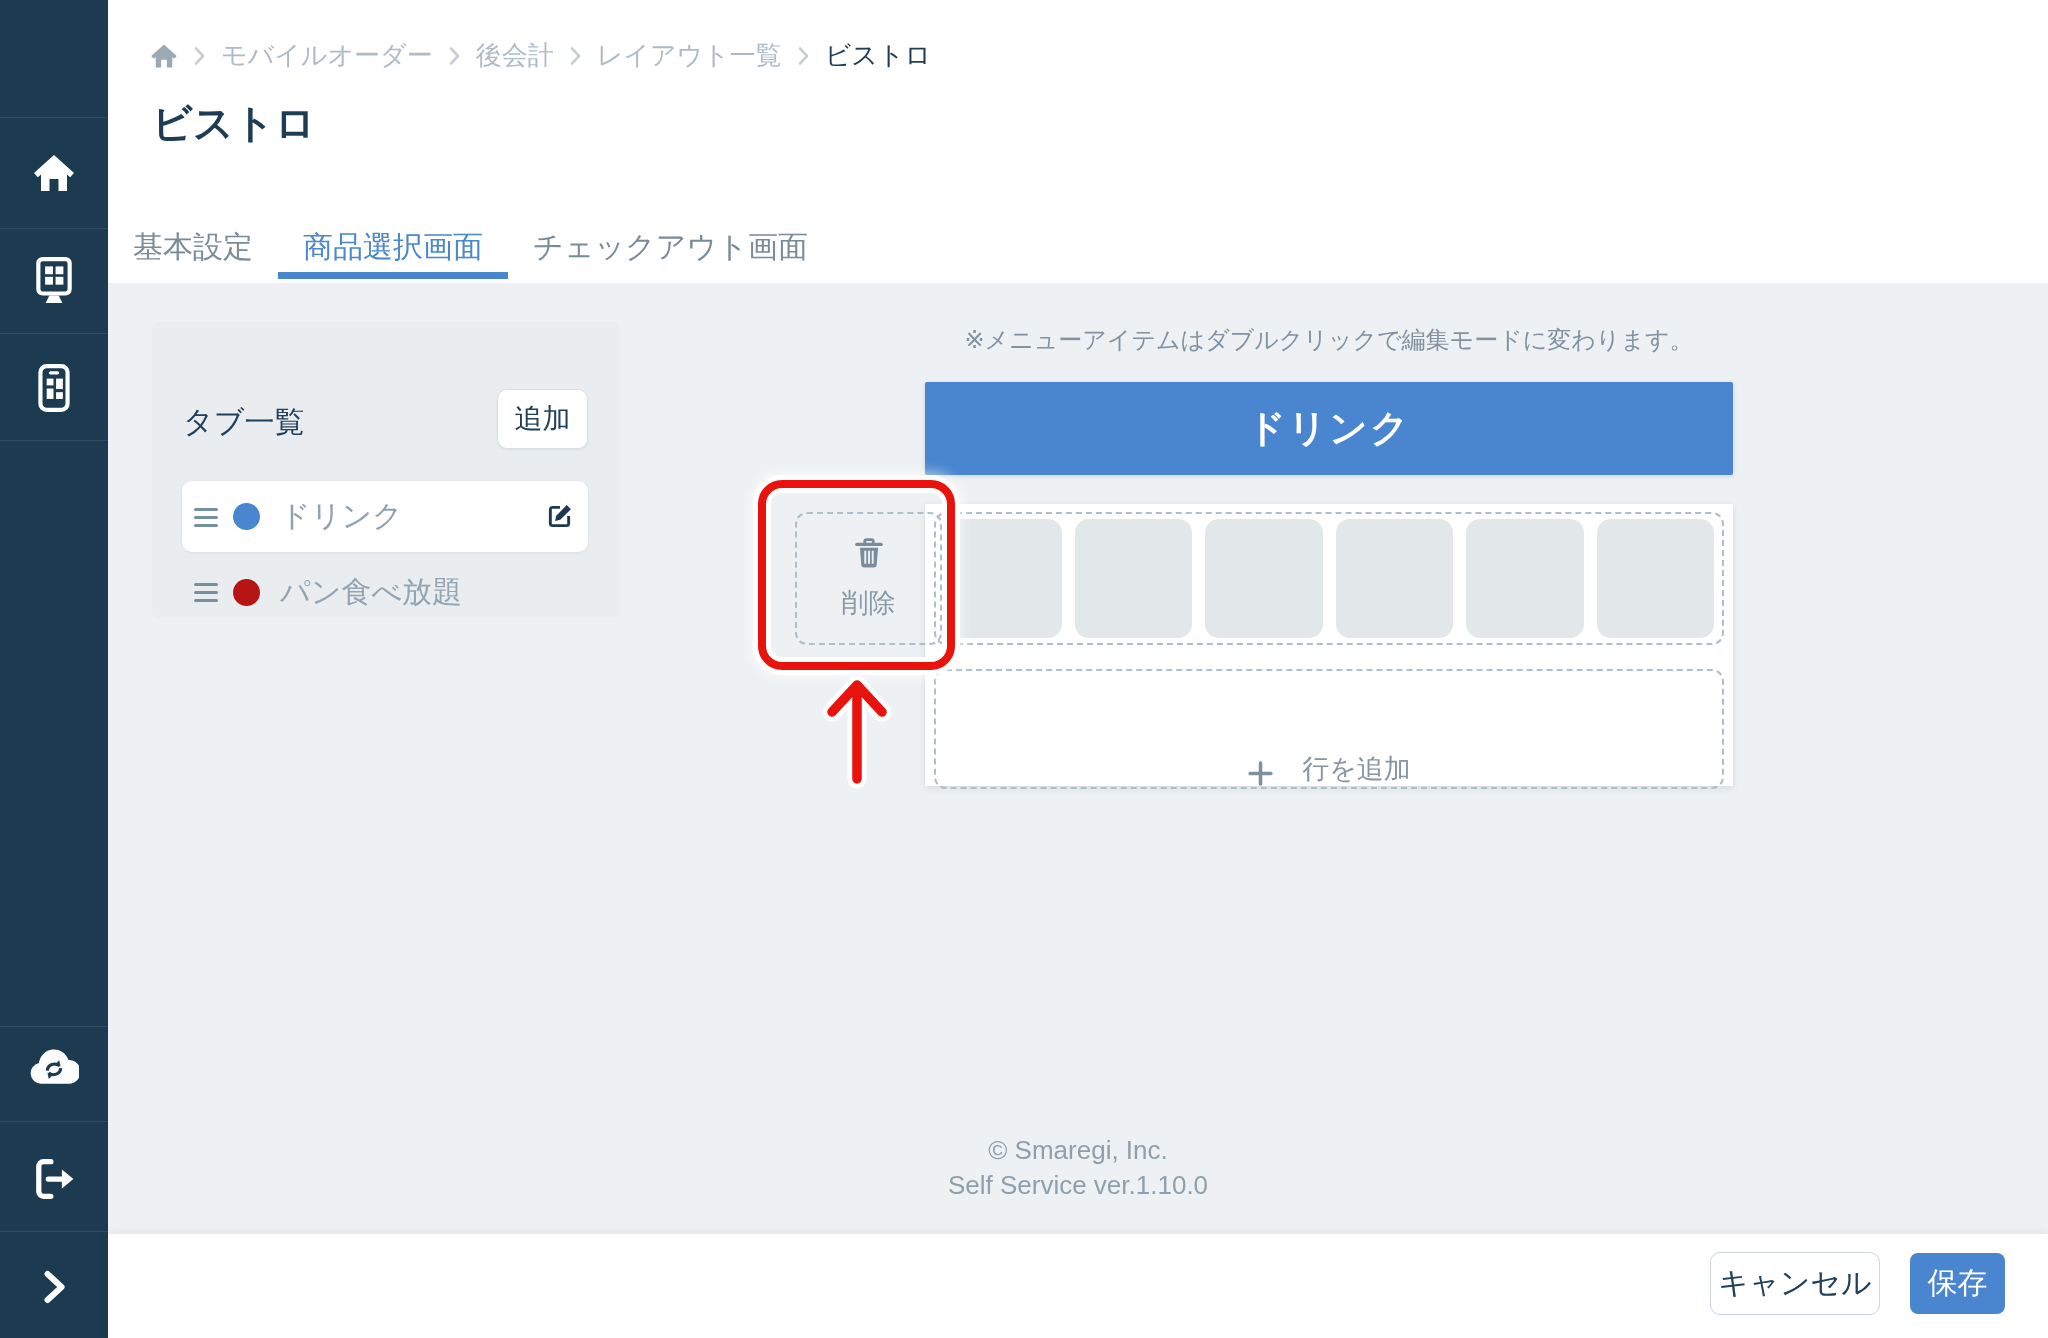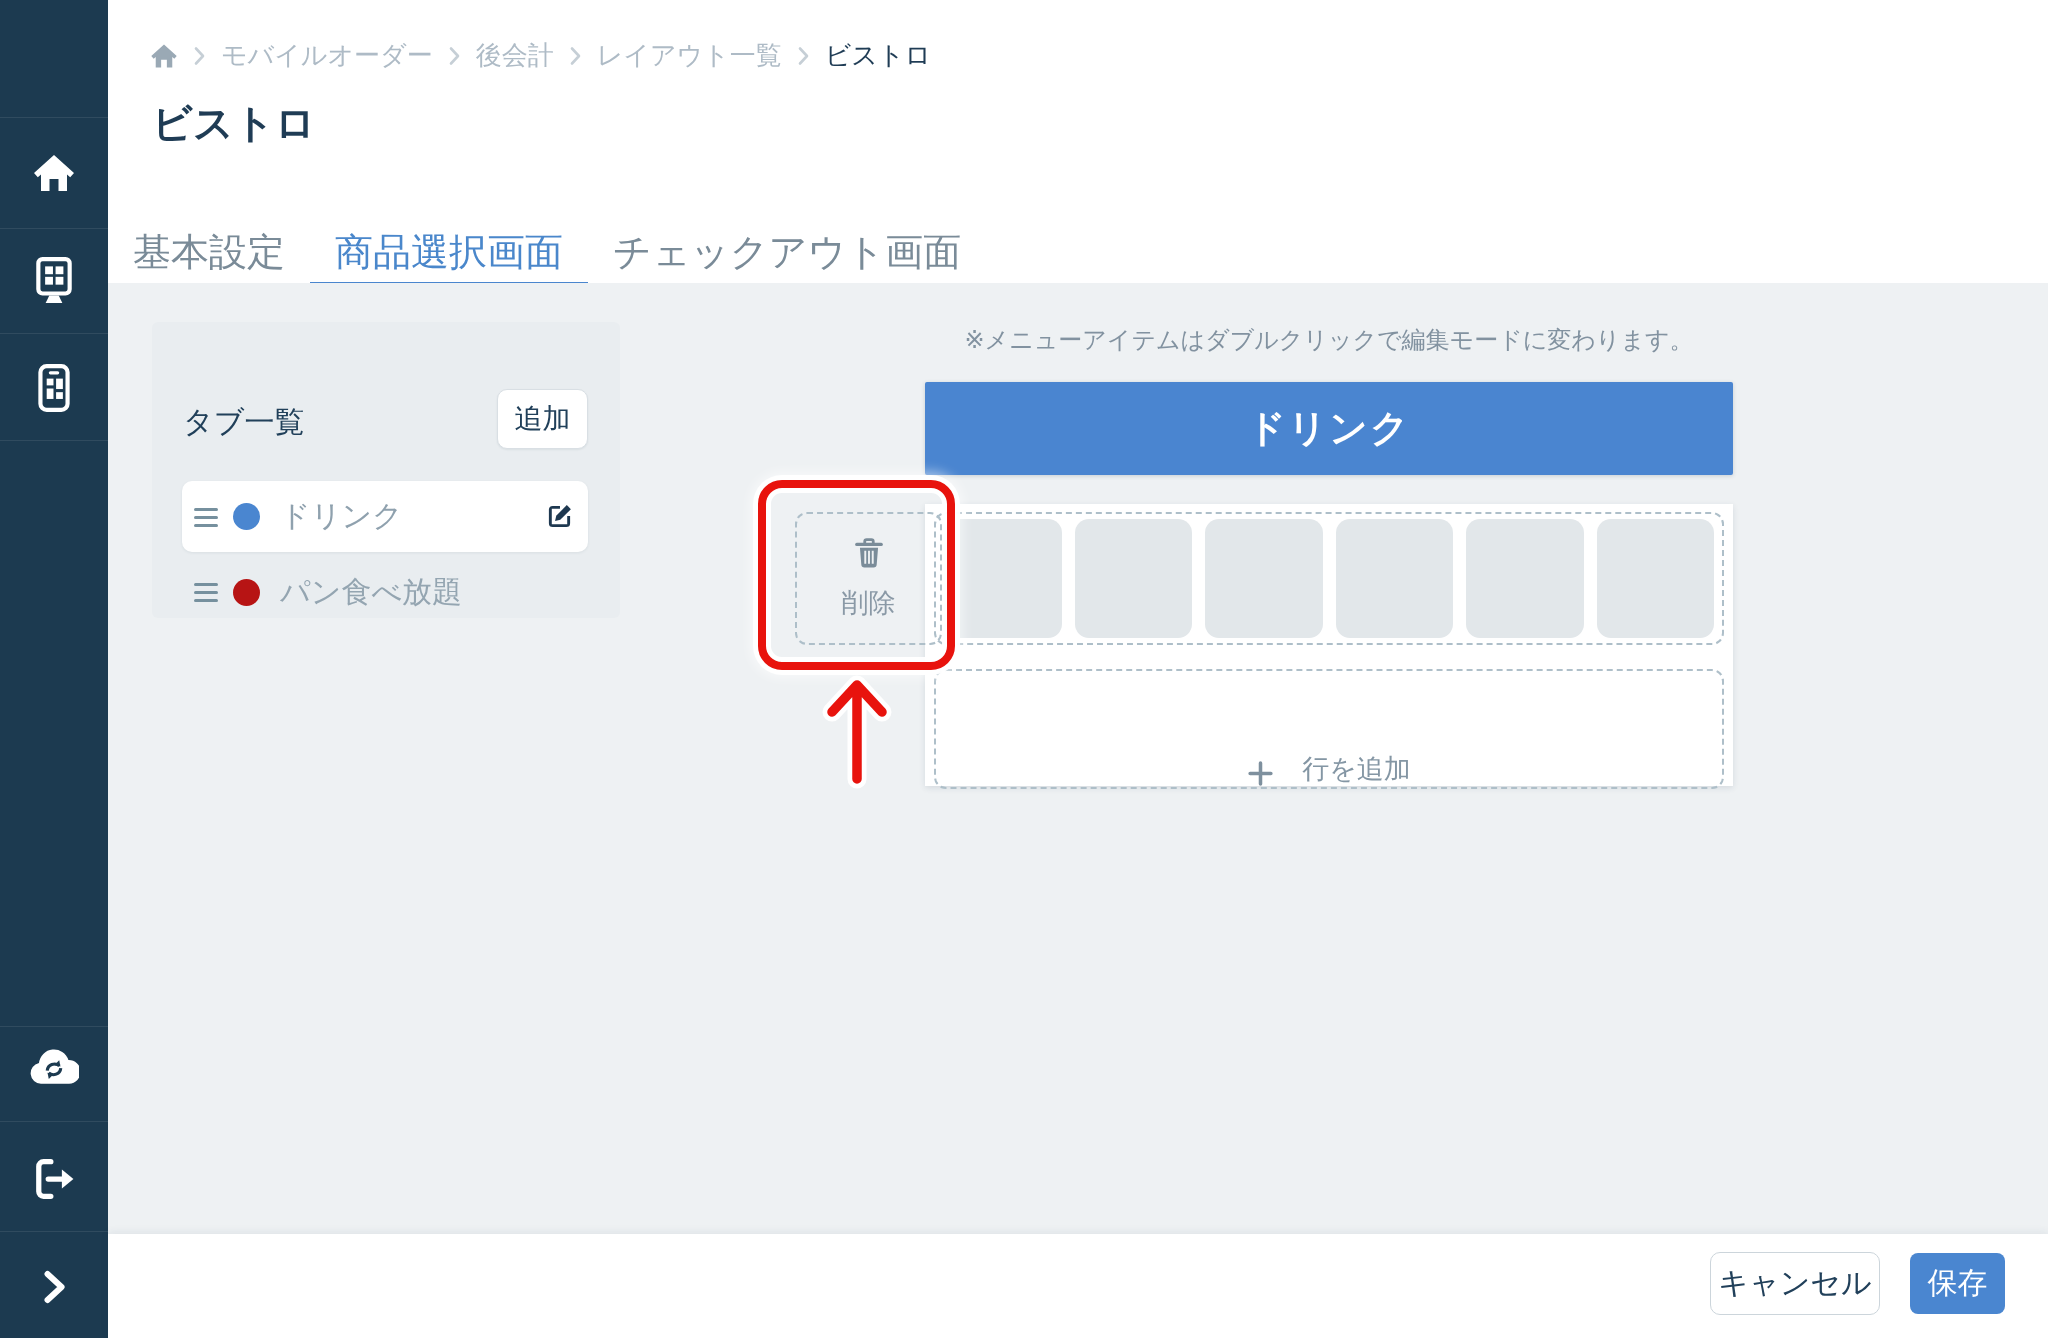--- a/index.html
+++ b/index.html
@@ -16,21 +16,21 @@
   .side-sep { position:absolute; left:0; width:108px; height:1px; background:rgba(255,255,255,0.09); }
   .side-icon { position:absolute; left:0; width:108px; display:flex; justify-content:center; align-items:center; cursor:pointer; }
 
   
   .topbar { position:absolute; left:108px; top:0; width:1940px; height:283px; background:#ffffff; }
   .breadcrumb { position:absolute; left:42px; top:38px; display:flex; align-items:center; gap:15px; }
   .crumb { font-size:26px; color:#aebbc6; cursor:pointer; white-space:nowrap; }
   .crumb.current { color:#1f3c55; cursor:default; }
   .page-title { position:absolute; left:44px; top:96px; font-size:40px; font-weight:600; color:#1f3c55; }
   .tabs { position:absolute; left:25px; top:227px; display:flex; }
-  .tab { position:relative; font-size:38px; color:#7a8b98; padding:0 25px 11px 25px; cursor:pointer; white-space:nowrap;text-align:right; }
+  .tab { position:relative; font-size:30px; color:#7a8b98; padding:0 25px 11px 25px; cursor:pointer; white-space:nowrap;text-align:right; }
   .tab:first-child { padding-left:0; }
   .tab.active { color:#4a87cb; }
   .tab.active::after { content:""; position:absolute; left:0; right:0; bottom:0; height:7px; background:#4a86ce; }
 
   
   .content { position:absolute; left:108px; top:283px; width:1940px; height:1055px; background:#eef1f3; }
 
   
   .tablist-panel { position:absolute; left:44px; top:39px; width:468px; height:296px; background:#e9edf0; border-radius:6px; }
   .tablist-title { position:absolute; left:31px; top:80px; font-size:30px; font-weight:500; color:#21405a; }
@@ -245,20 +245,24 @@
       </svg>
       <span class="delete-label">削除</span>
     </div>
 
     <div class="hl-rect"></div>
     <svg class="hl-arrow" width="110" height="125" viewBox="0 0 110 125">
       <path d="M55 18 L55 112 M30 45 L55 18 L80 45" fill="none" stroke="#ffffff" stroke-width="19" stroke-linecap="round" stroke-linejoin="round"></path>
       <path d="M55 18 L55 112 M30 45 L55 18 L80 45" fill="none" stroke="#e8130d" stroke-width="9.5" stroke-linecap="round" stroke-linejoin="round"></path>
     </svg>
 
+    <div class="app-footer">
+      <div>© Smaregi, Inc.</div>
+      <div>Self Service ver.1.10.0</div>
+    </div>
 
     <div class="action-bar">
       <button class="cancel-btn">キャンセル</button>
       <button class="save-btn">保存</button>
     </div>
 
   </main>
 </div>
 
 </body></html>

